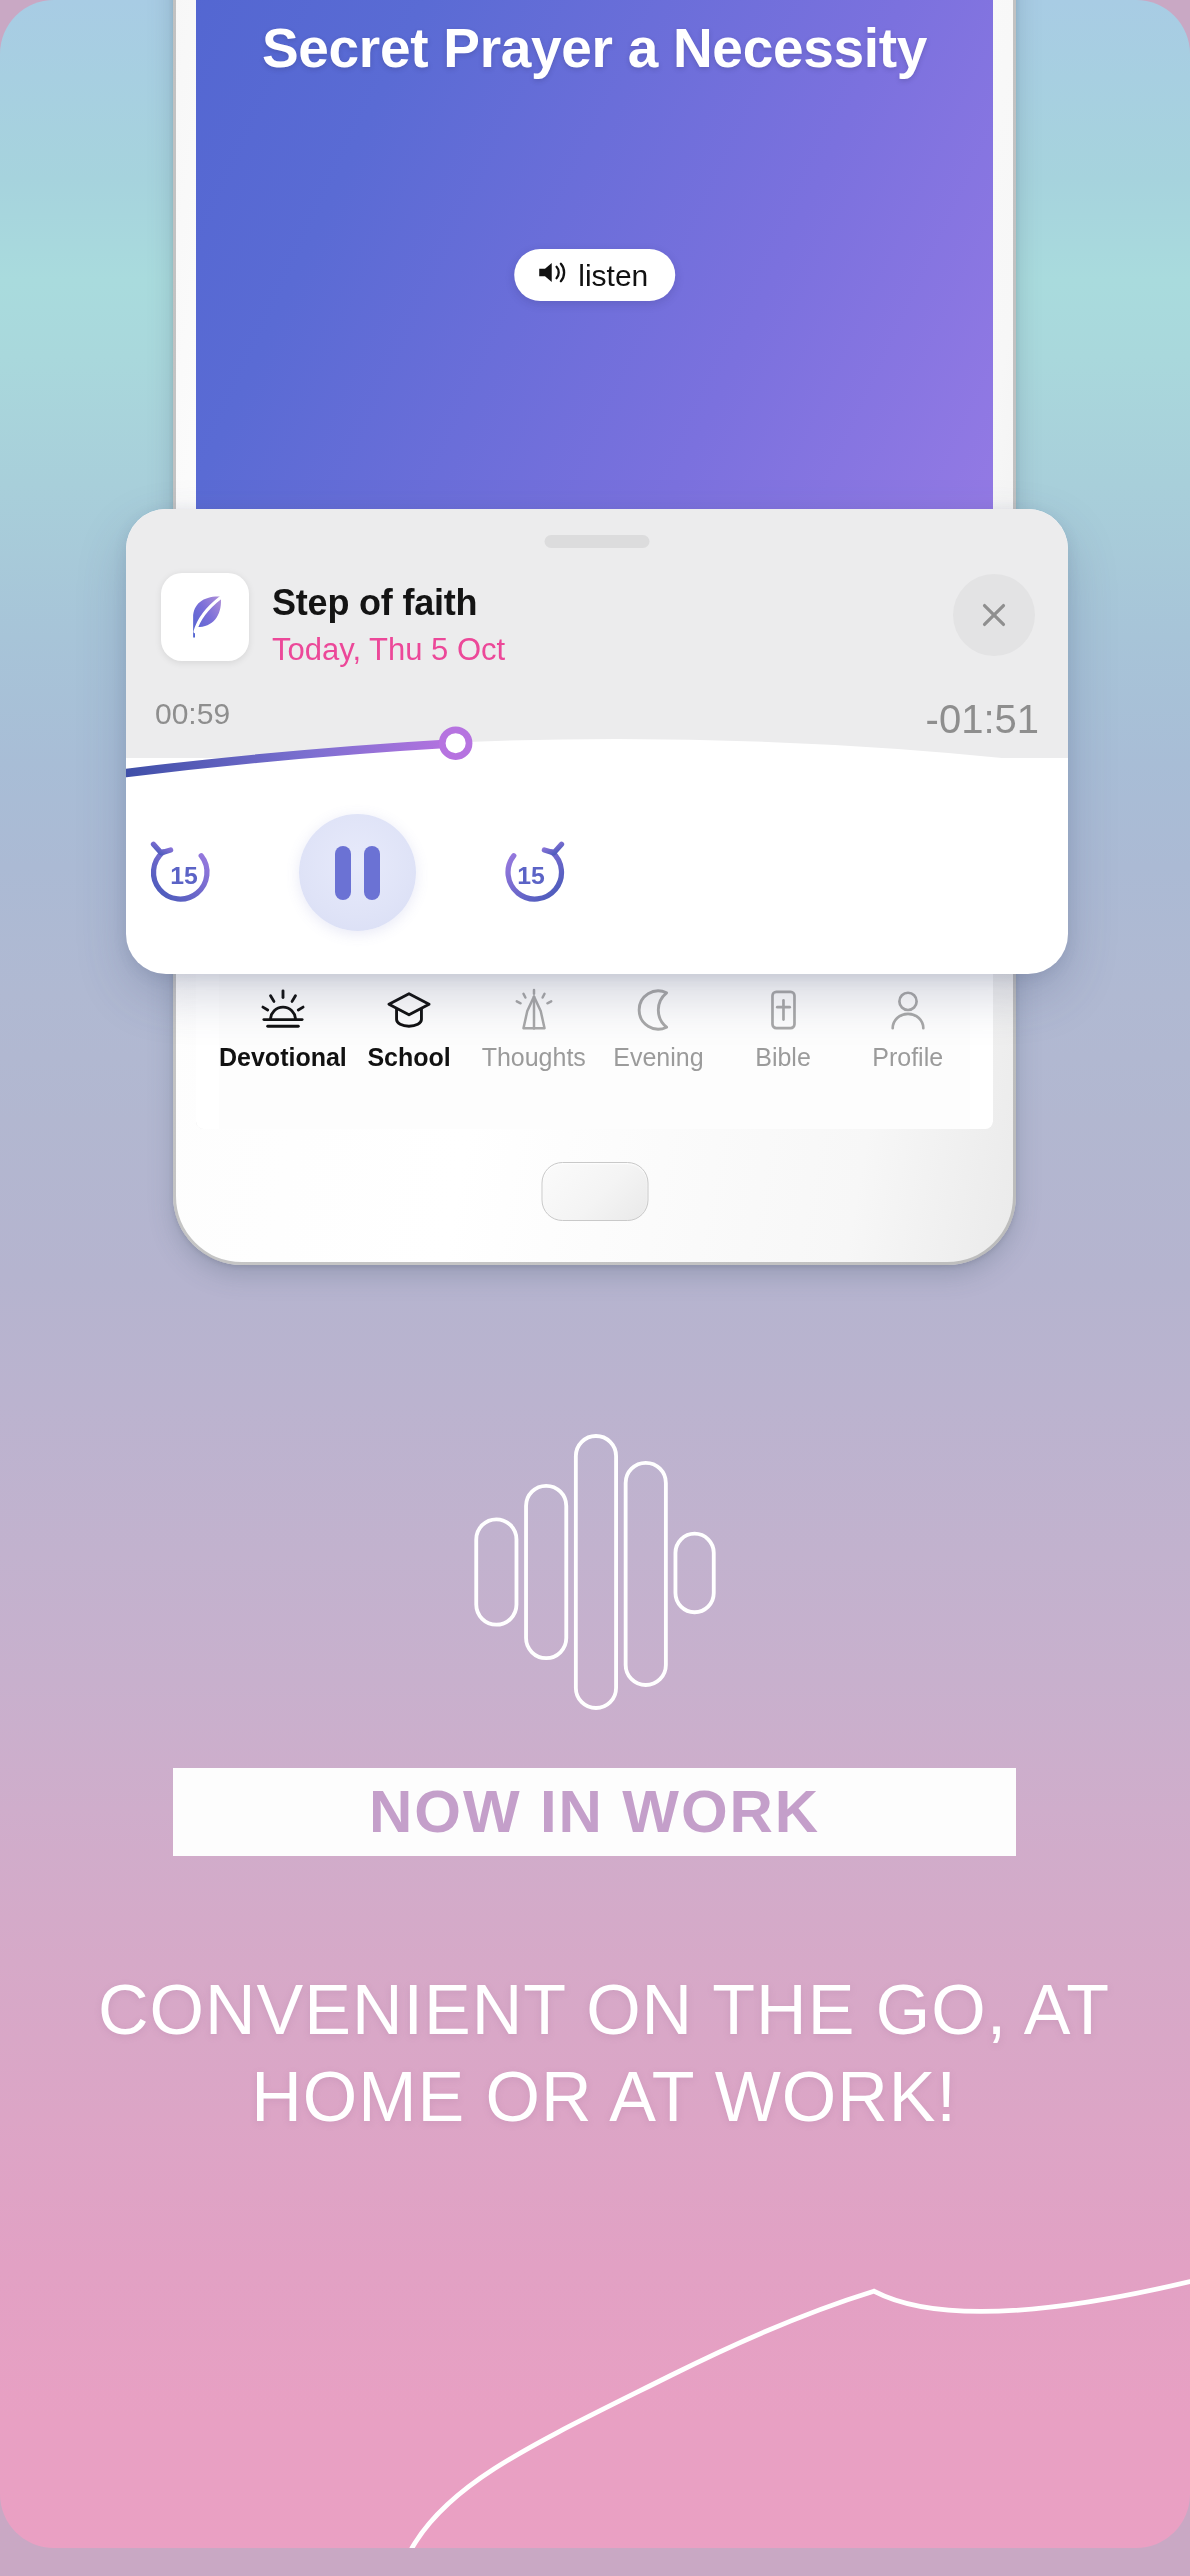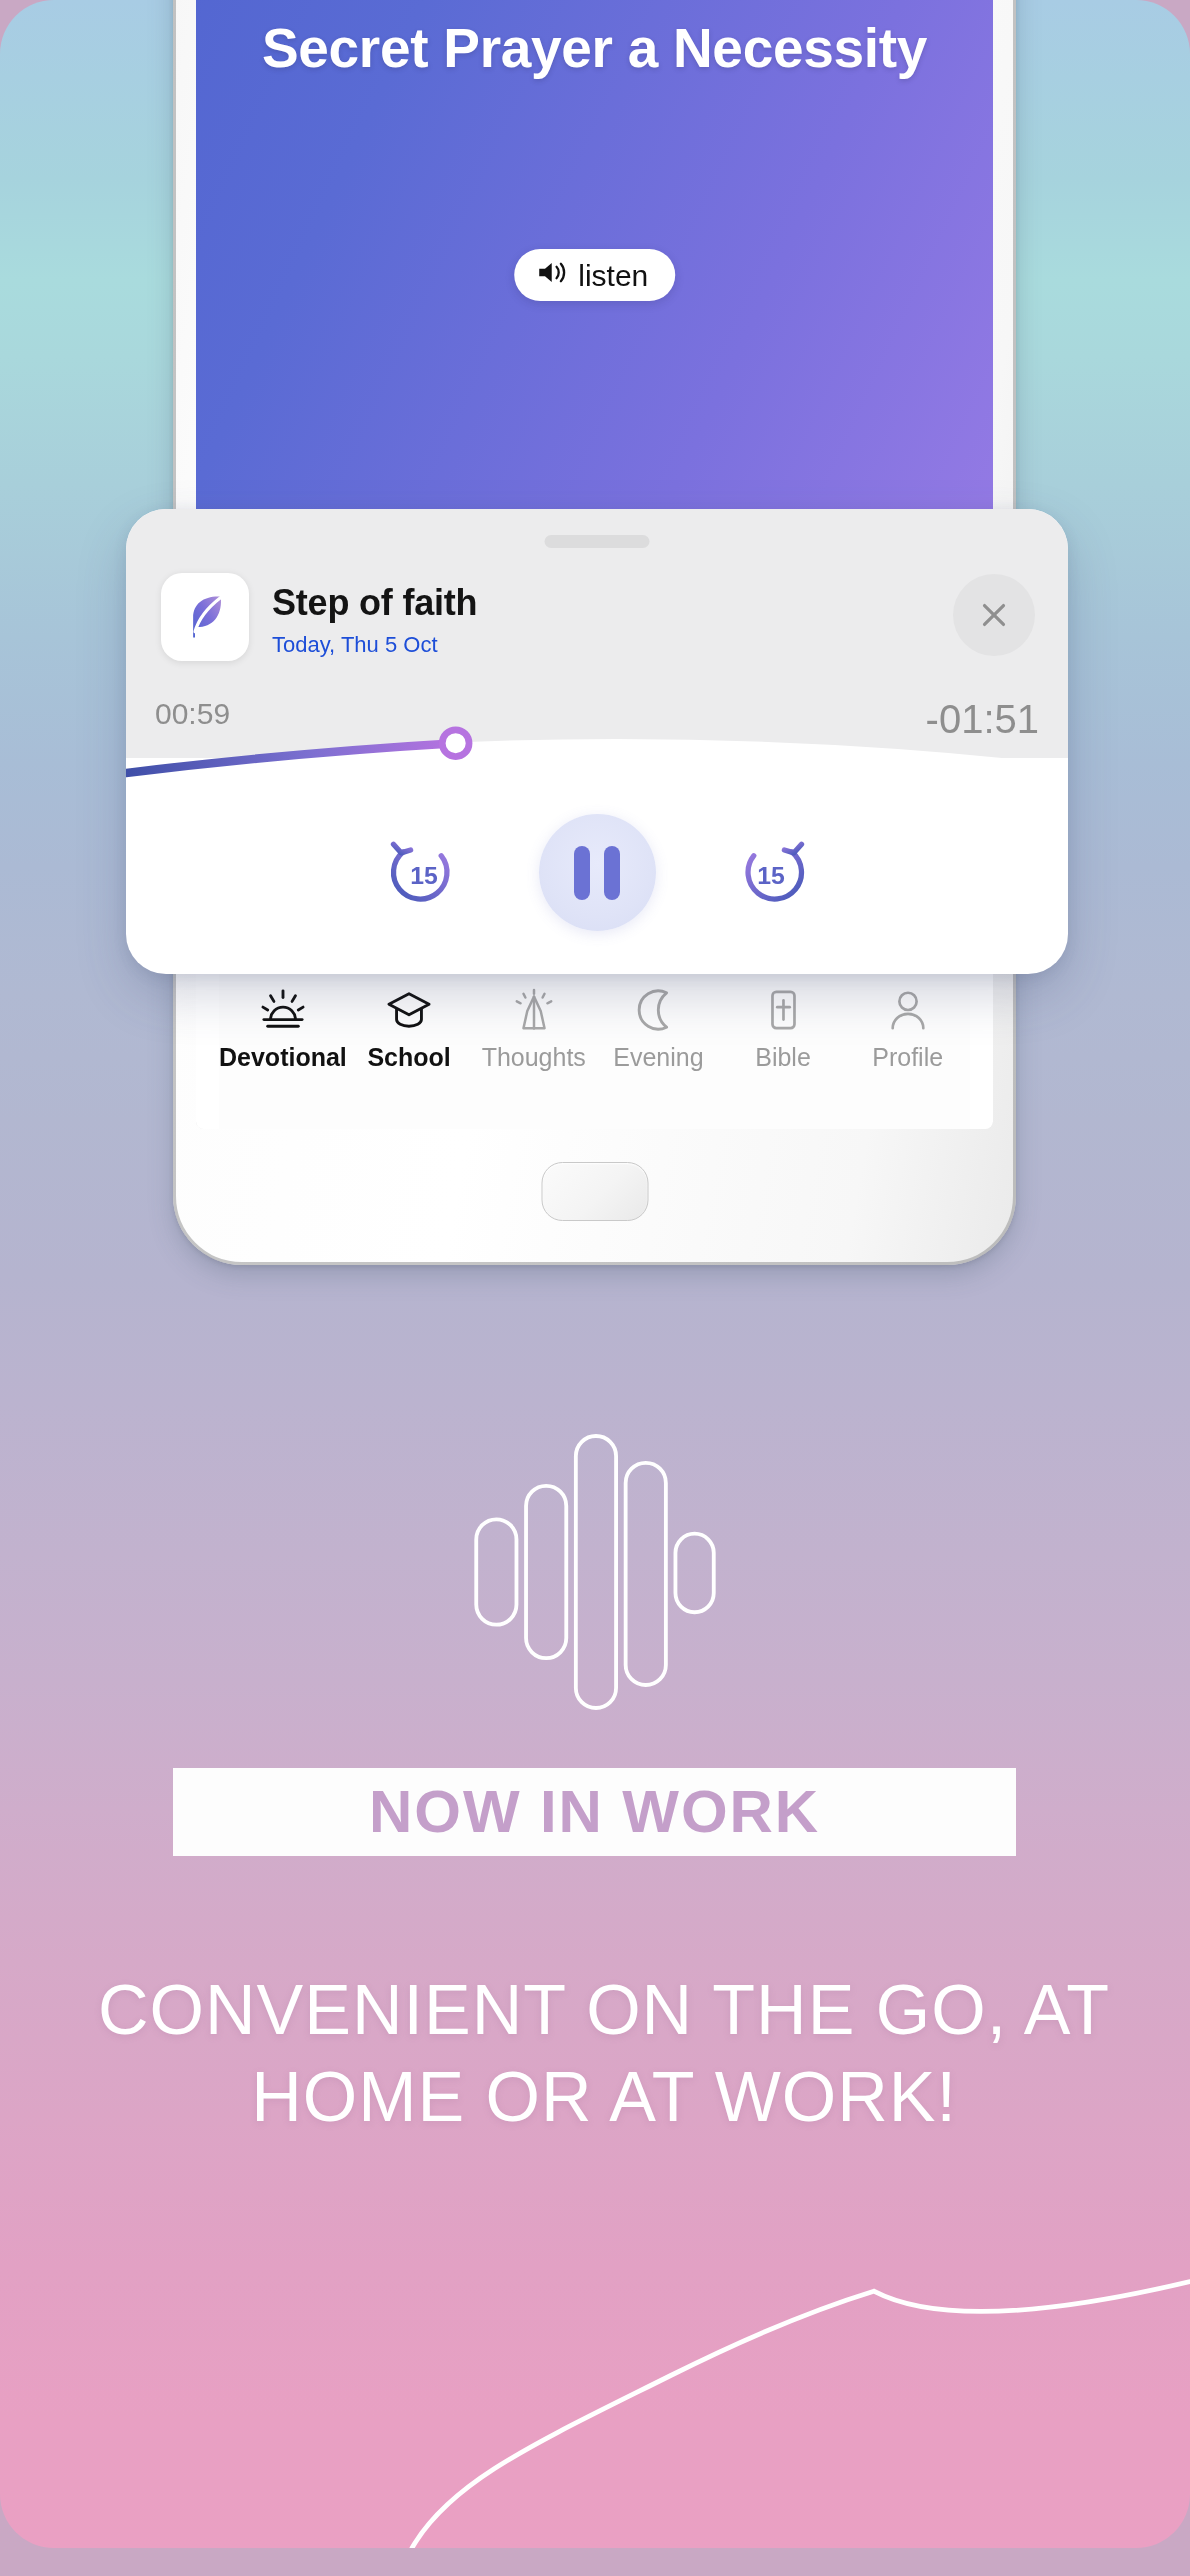--- a/index.html
+++ b/index.html
@@ -173,39 +173,39 @@
     background:#fff;
     box-shadow:0 1.9px 7.7px rgba(0,0,0,.09);
     display:flex; align-items:center; justify-content:center;
   }
   #track-title{
     position:absolute; left:146px; top:73px;
     font-size:36px; font-weight:bold; color:#141414; letter-spacing:-0.2px;
   }
   #track-sub{
     position:absolute; left:146px; top:123px;
-    font-size:22px; color:#1d4ed8;
+    font-size:31px; color:#ec4899;
   }
   #close-button{
     position:absolute; right:33px; top:65px;
     width:82px; height:82px; border-radius:50%;
     background:#e3e3e4;
     display:flex; align-items:center; justify-content:center;
   }
   #time-elapsed{
     position:absolute; left:29px; top:188px;
     font-size:30px; color:#8e8e8e;
   }
   #time-remaining{
     position:absolute; right:29px; top:188px;
     font-size:40px; color:#8e8e8e;
   }
   #controls{
-    position:absolute; left:0; right:0; top:305px;
-    display:flex; align-items:center; justify-content:center; gap:73px;
+    position:absolute; left:16px; right:0; top:305px;
+    display:flex; align-items:center; gap:73px;
   }
   #play-pause{
     width:117px; height:117px; border-radius:50%;
     background:radial-gradient(circle at 50% 42%, #e7eafb 0%, #dfe3f7 60%, #d8ddf4 100%);
     display:flex; align-items:center; justify-content:center; gap:13.4px;
     box-shadow:0 2.9px 13.4px rgba(110,120,200,.16);
   }
   #play-pause .bar{ width:16.3px; height:54px; border-radius:8.6px; background:#6b72d4; }
 
   

